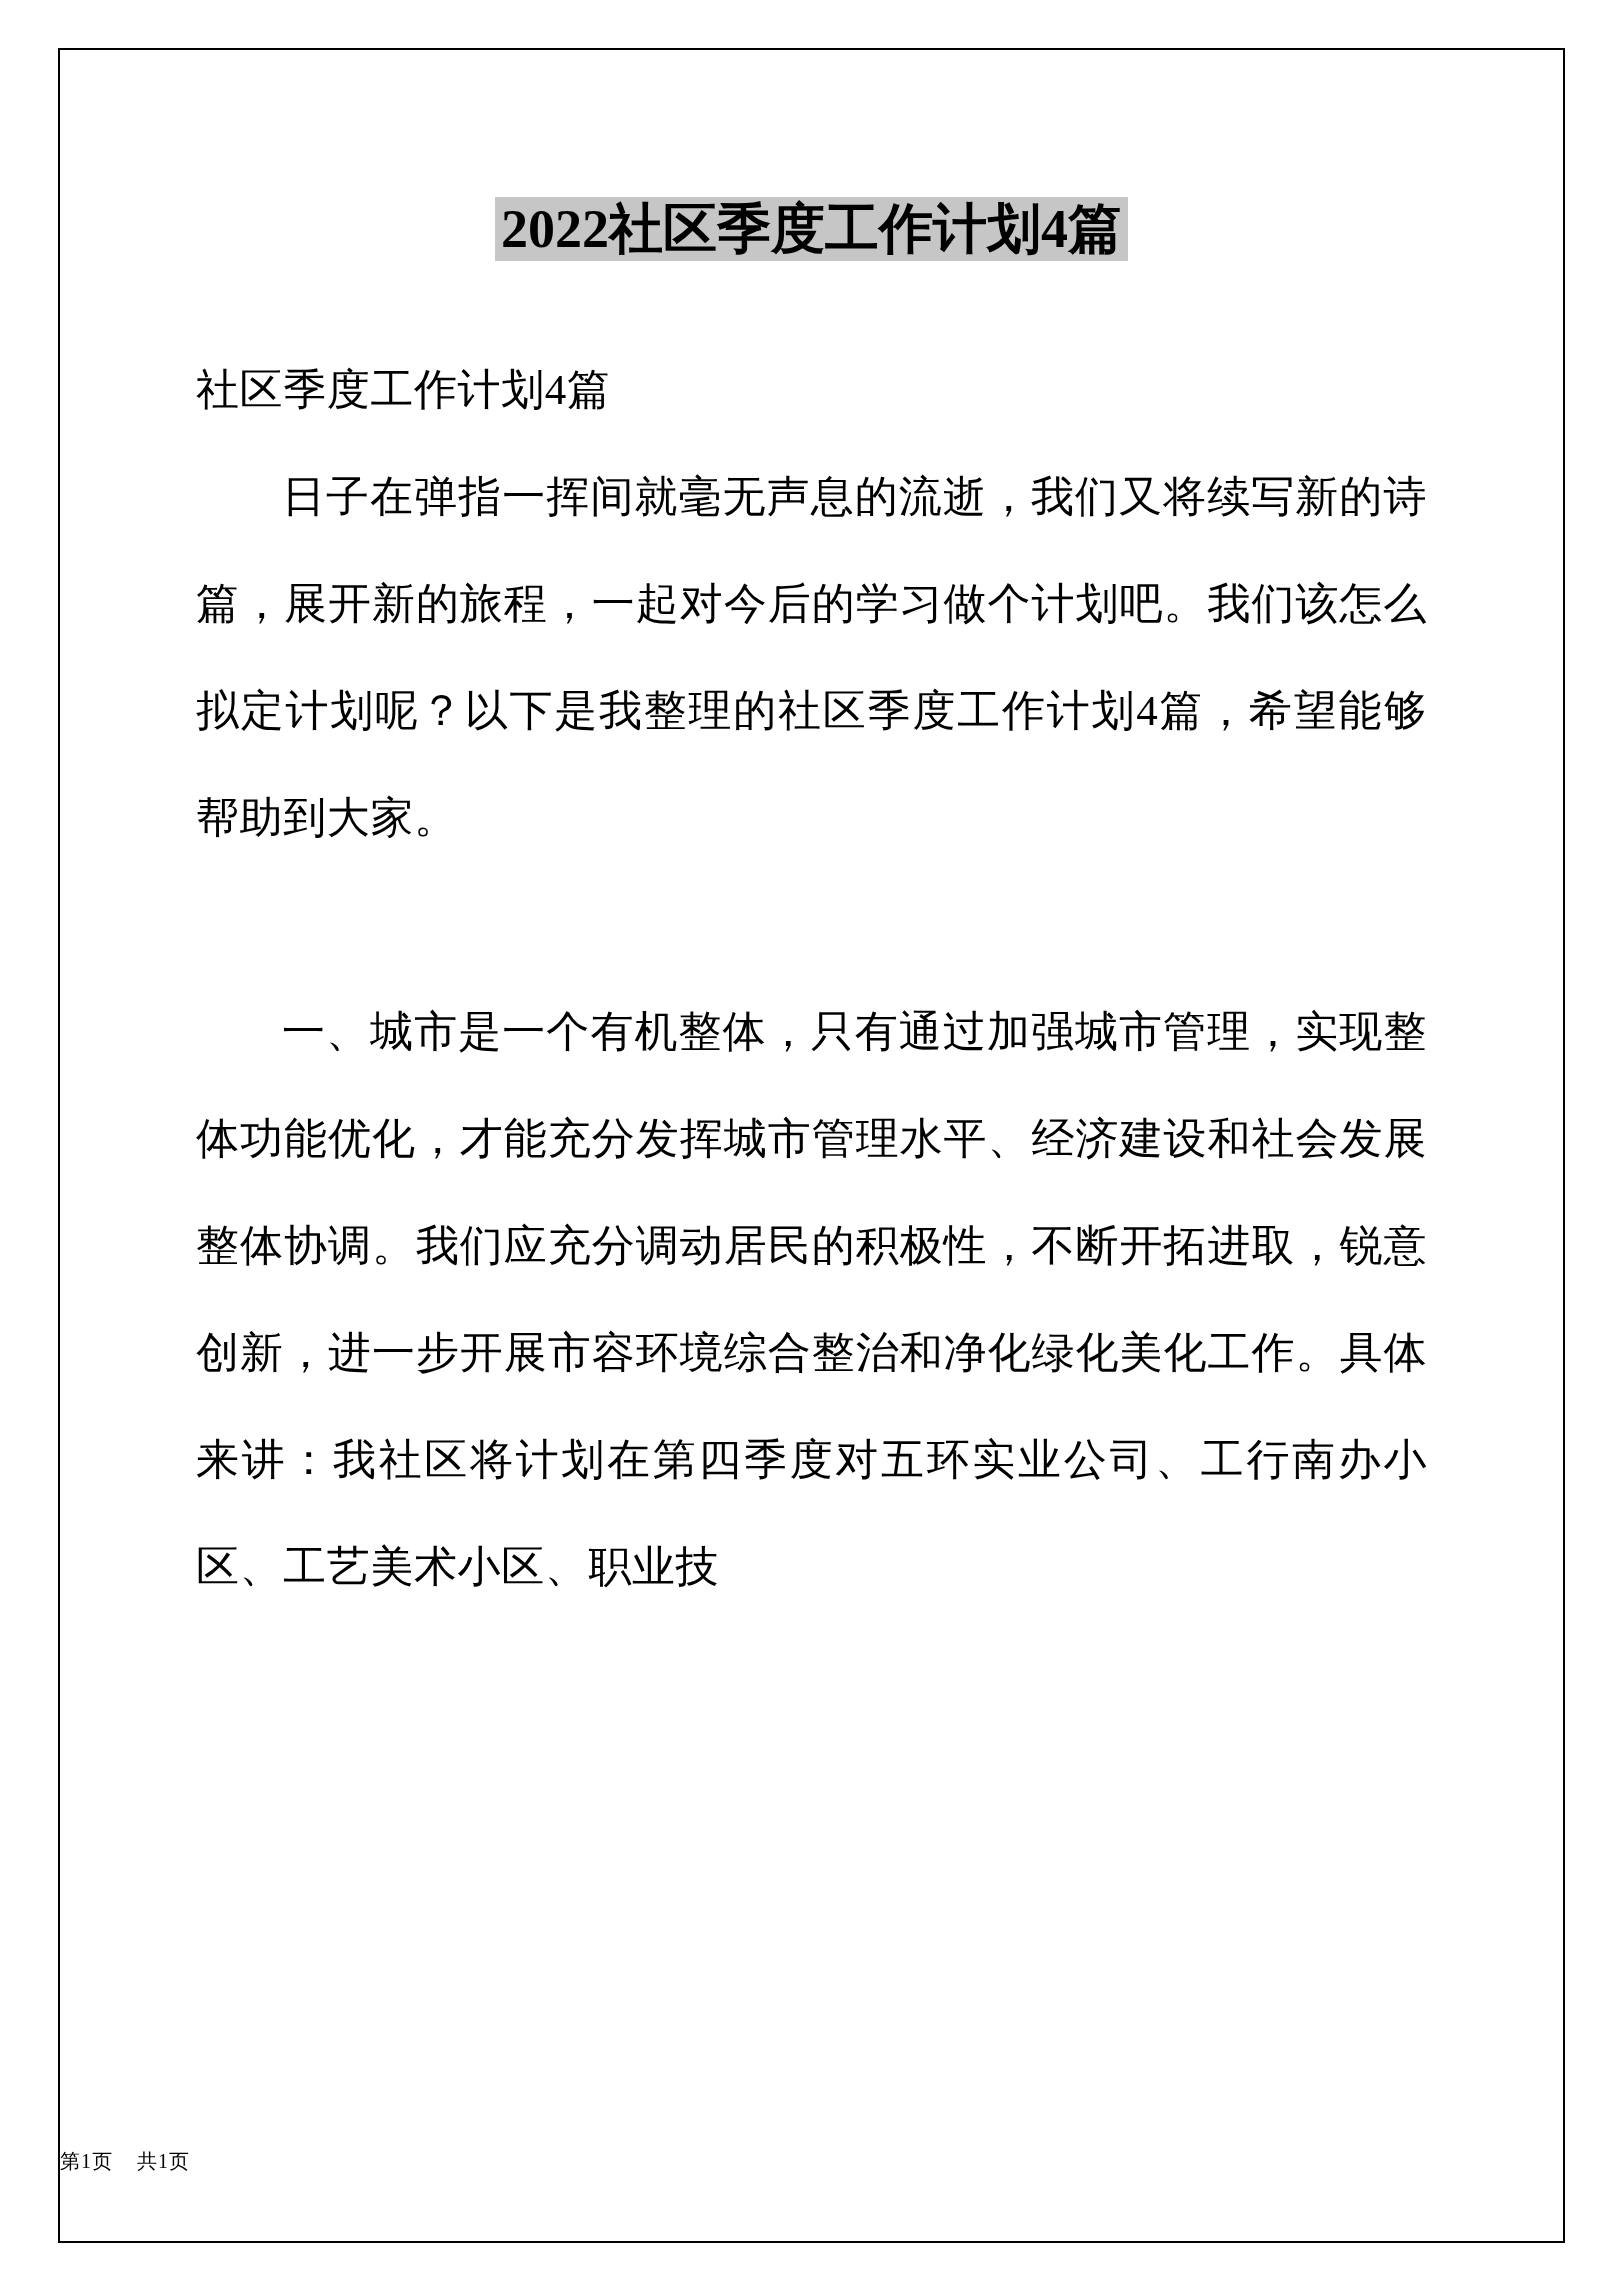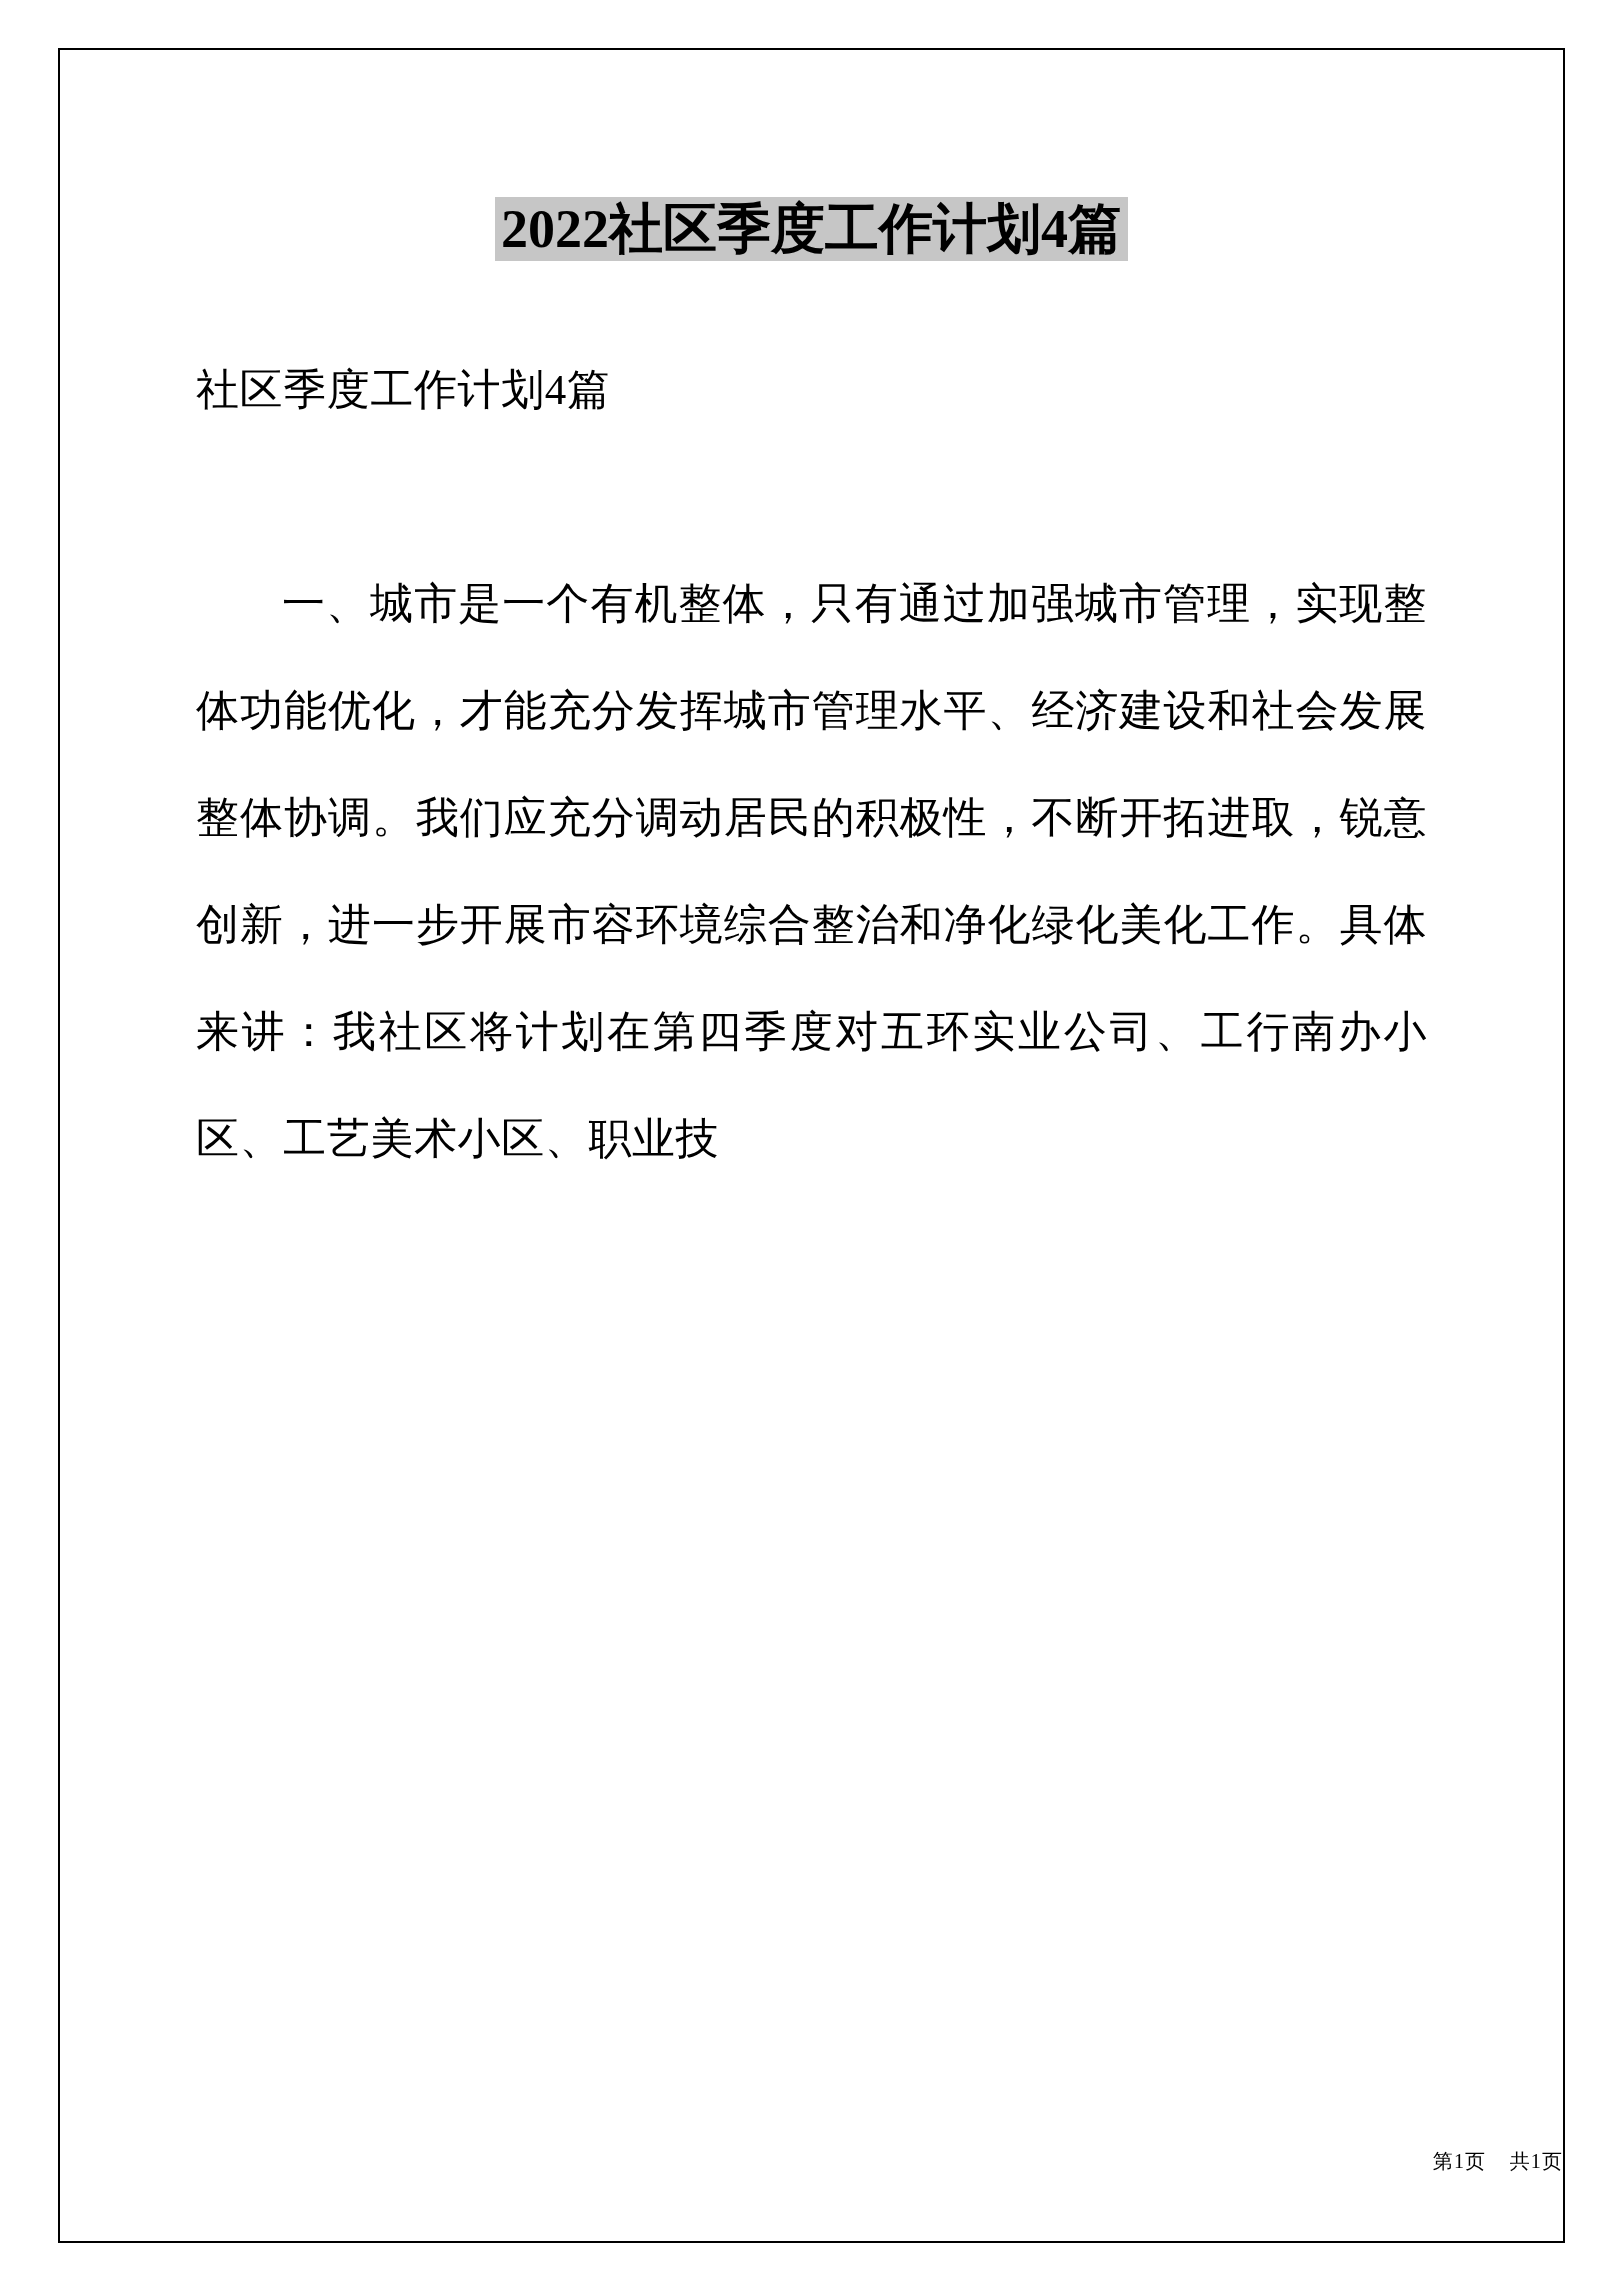--- a/index.html
+++ b/index.html
@@ -52,41 +52,42 @@
     text-indent: 2em;
   }
   .para.spacer {
     min-height: 107px;
   }
   .page-footer {
     position: absolute;
     left: 0;
     right: 0;
     bottom: 66px;
-    text-align: right;
+    text-align: left;
     font-size: 20px;
     letter-spacing: 1.1px;
   }
   .page-footer .footer-part + .footer-part {
     margin-left: 23.6px;
   }
 </style>
 </head>
 <body>
 
 <div class="page-frame">
 
   <div class="content">
 
     <h1 class="doc-title"><span class="title-highlight">2022社区季度工作计划4篇</span></h1>
 
     <div class="body-text">
 
         <p class="para">社区季度工作计划4篇</p>
 
+        <p class="para indent">日子在弹指一挥间就毫无声息的流逝，我们又将续写新的诗篇，展开新的旅程，一起对今后的学习做个计划吧。我们该怎么拟定计划呢？以下是我整理的社区季度工作计划4篇，希望能够帮助到大家。</p>
 
         <p class="para spacer"></p>
 
 
 
         <p class="para indent">一、城市是一个有机整体，只有通过加强城市管理，实现整体功能优化，才能充分发挥城市管理水平、经济建设和社会发展整体协调。我们应充分调动居民的积极性，不断开拓进取，锐意创新，进一步开展市容环境综合整治和净化绿化美化工作。具体来讲：我社区将计划在第四季度对五环实业公司、工行南办小区、工艺美术小区、职业技</p>
       </div>
 
   </div>
 

